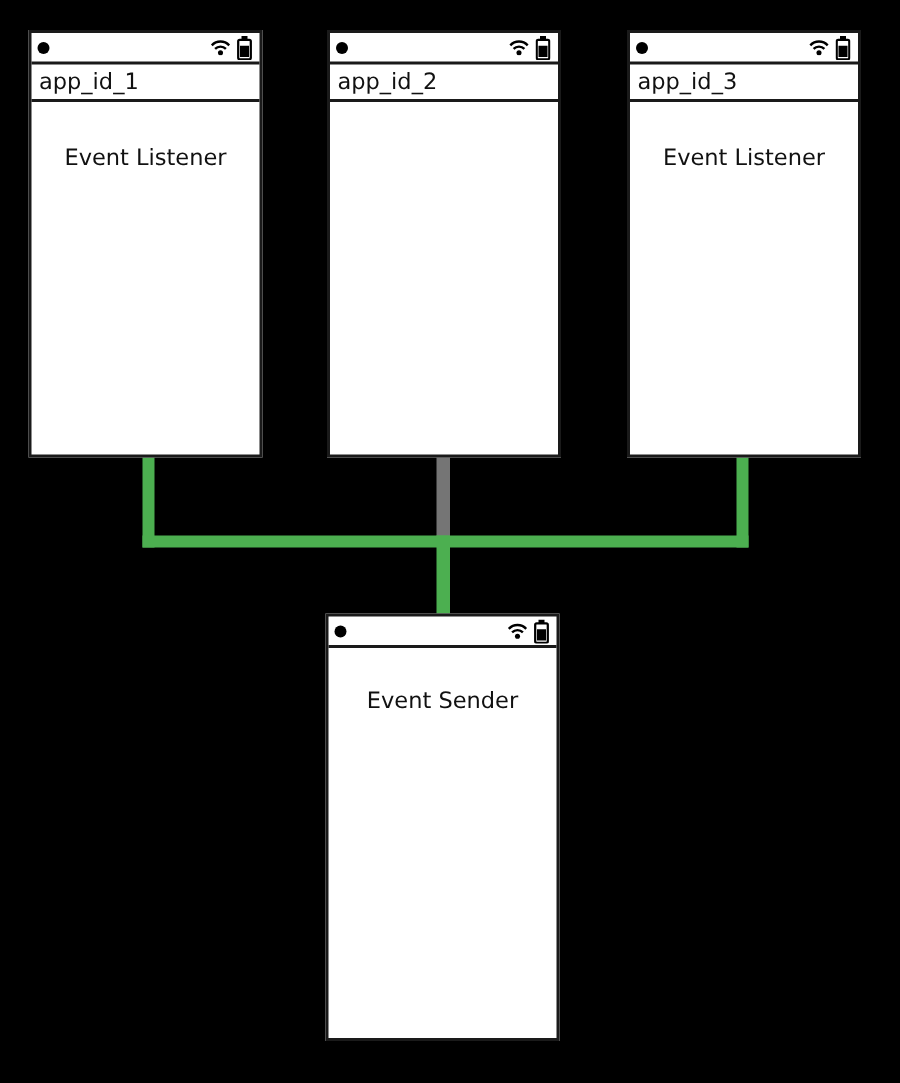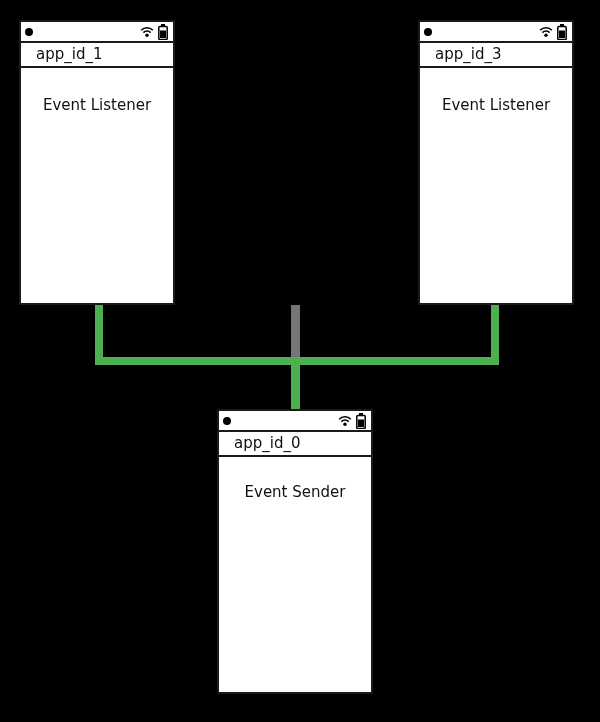--- a/index.html
+++ b/index.html
@@ -51,21 +51,21 @@
     gap: 4px;
   }
 
   .titlebar {
     height: 23px;
     flex: 0 0 23px;
     border-bottom: 2px solid #1a1a1a;
     line-height: 23px;
     font-size: 15px;
     color: #111;
-    padding-left: 15px;
+    padding-left: 5px;
     white-space: nowrap;
     overflow: hidden;
   }
 
   .winbody {
     flex: 1 1 auto;
     position: relative;
   }
   .body-label {
     text-align: center;
@@ -109,20 +109,41 @@
           <rect x="2" y="6.5" width="6" height="7.5" fill="#000"></rect>
         </svg>
       </span>
     </div>
     <div class="titlebar">app_id_1</div>
     <div class="winbody">
       <div class="body-label">Event Listener</div>
     </div>
   </div>
 
+  <div class="window win-2">
+    <div class="statusbar">
+      <span class="dot"></span>
+      <span class="sb-icons">
+        <svg width="14" height="11" viewBox="0 0 14 11">
+          <path d="M1.2 4.2 a8 8 0 0 1 11.6 0" fill="none" stroke="#000" stroke-width="1.6"></path>
+          <path d="M3.4 6.6 a5 5 0 0 1 7.2 0" fill="none" stroke="#000" stroke-width="1.6"></path>
+          <circle cx="7" cy="9.2" r="1.7" fill="#000"></circle>
+        </svg>
+        <svg width="10" height="16" viewBox="0 0 10 16">
+          <rect x="3" y="0" width="4" height="2.5" fill="#000"></rect>
+          <rect x="0.8" y="2.5" width="8.4" height="13" fill="none" stroke="#000" stroke-width="1.5" rx="1"></rect>
+          <rect x="2" y="6.5" width="6" height="7.5" fill="#000"></rect>
+        </svg>
+      </span>
+    </div>
+    <div class="titlebar">app_id_2</div>
+    <div class="winbody">
+      <div class="body-label"></div>
+    </div>
+  </div>
 
   <div class="window win-3">
     <div class="statusbar">
       <span class="dot"></span>
       <span class="sb-icons">
         <svg width="14" height="11" viewBox="0 0 14 11">
           <path d="M1.2 4.2 a8 8 0 0 1 11.6 0" fill="none" stroke="#000" stroke-width="1.6"></path>
           <path d="M3.4 6.6 a5 5 0 0 1 7.2 0" fill="none" stroke="#000" stroke-width="1.6"></path>
           <circle cx="7" cy="9.2" r="1.7" fill="#000"></circle>
         </svg>
@@ -148,19 +169,18 @@
           <path d="M3.4 6.6 a5 5 0 0 1 7.2 0" fill="none" stroke="#000" stroke-width="1.6"></path>
           <circle cx="7" cy="9.2" r="1.7" fill="#000"></circle>
         </svg>
         <svg width="10" height="16" viewBox="0 0 10 16">
           <rect x="3" y="0" width="4" height="2.5" fill="#000"></rect>
           <rect x="0.8" y="2.5" width="8.4" height="13" fill="none" stroke="#000" stroke-width="1.5" rx="1"></rect>
           <rect x="2" y="6.5" width="6" height="7.5" fill="#000"></rect>
         </svg>
       </span>
     </div>
-    <div class="titlebar">app_id_0</div>
     <div class="winbody">
       <div class="body-label">Event Sender</div>
     </div>
   </div>
 
 </div>
 
 </body></html>

